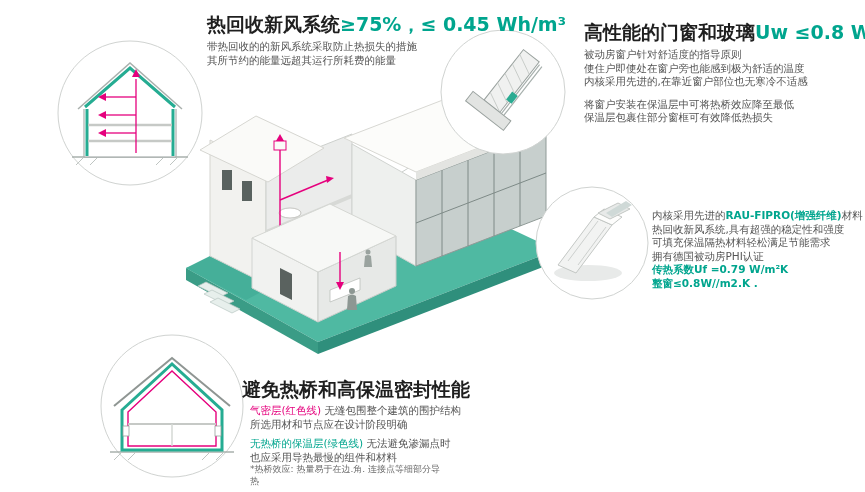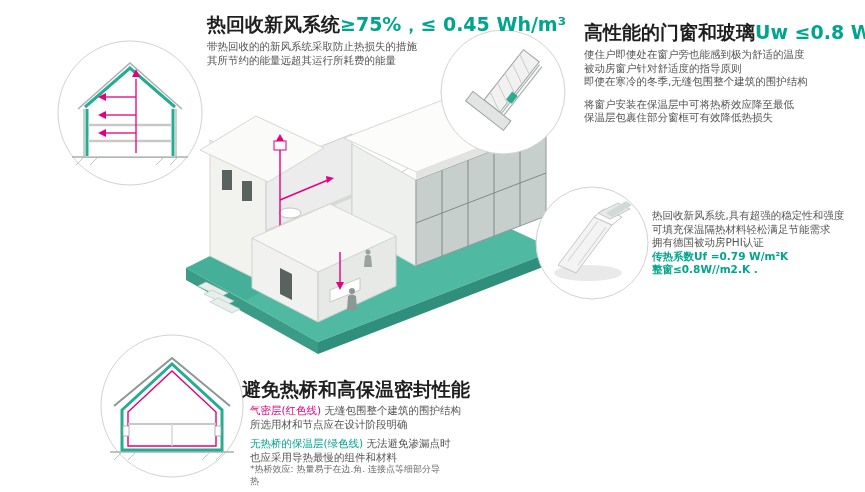--- a/index.html
+++ b/index.html
@@ -188,31 +188,32 @@
   <div class="title"><span>热回收新风系统</span><span class="g">≥75%，≤ 0.45 Wh/m³</span></div>
   <div class="body" style="margin-top:7px;">
     <div>带热回收的的新风系统采取防止热损失的措施</div>
     <div>其所节约的能量远超其运行所耗费的能量</div>
   </div>
 </div>
 
 <div class="tb" style="left:584px;top:24px;width:278px;">
   <div class="title"><span>高性能的门窗和玻璃</span><span class="g">Uw ≤0.8 W/m².K</span></div>
   <div class="body" style="margin-top:7px;">
+    <div>被动房窗户针对舒适度的指导原则</div>
     <div>使住户即使处在窗户旁也能感到极为舒适的温度</div>
-    <div>被动房窗户针对舒适度的指导原则</div>
-    <div>即使在寒冷的冬季,无缝包围整个建筑的围护结构</div>
+    <div>内核采用先进的,在靠近窗户部位也无寒冷不适感</div>
     <div class="gap"></div>
     <div>将窗户安装在保温层中可将热桥效应降至最低</div>
     <div>保温层包裹住部分窗框可有效降低热损失</div>
   </div>
 </div>
 
 <div class="tb" style="left:652px;top:209px;width:212px;">
   <div class="body">
+    <div><span>内核采用先进的</span><span class="gb">RAU-FIPRO(增强纤维)</span><span>材料</span></div>
     <div>热回收新风系统,具有超强的稳定性和强度</div>
     <div>可填充保温隔热材料轻松满足节能需求</div>
     <div>拥有德国被动房PHI认证</div>
     <div class="gb">传热系数Uf =0.79 W/m²K</div>
     <div class="gb">整窗≤0.8W//m2.K .</div>
   </div>
 </div>
 
 <div class="tb" style="left:242px;top:381px;width:280px;">
   <div class="title">避免热桥和高保温密封性能</div>

